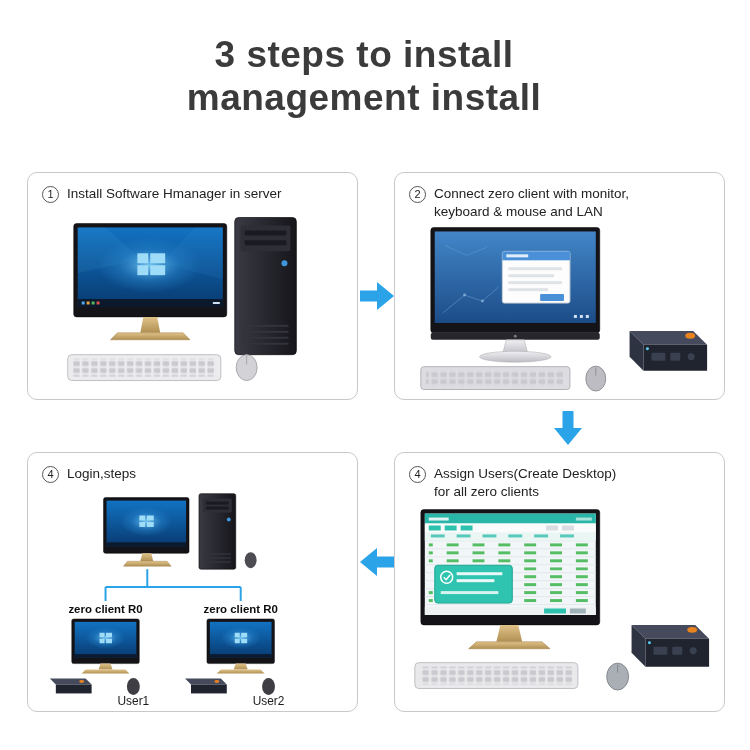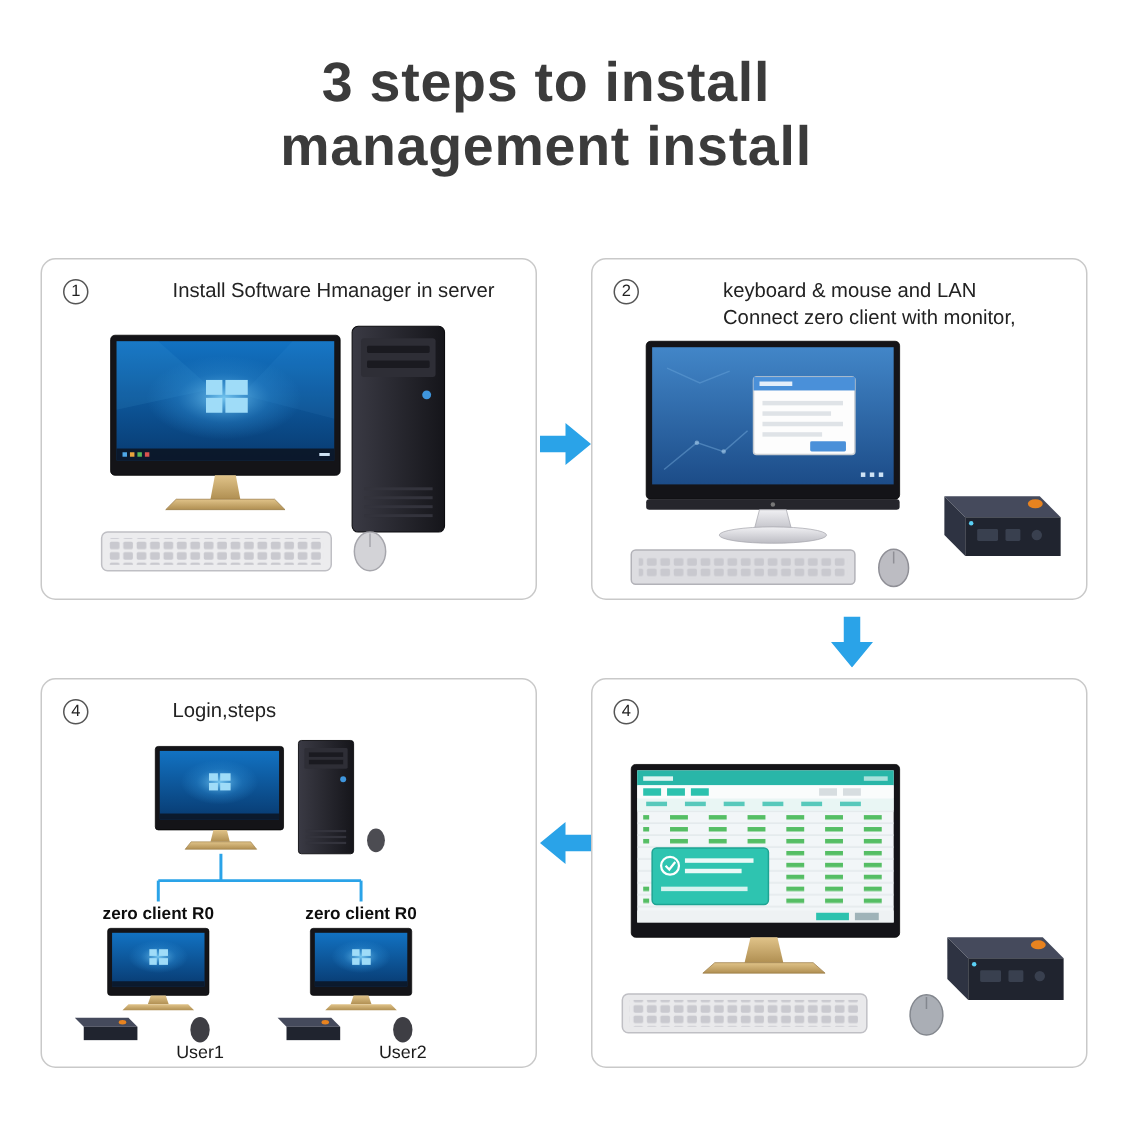--- a/index.html
+++ b/index.html
@@ -14,21 +14,21 @@
   .panel-step1  { left:27px;  top:172px; width:331px; height:228px; }
   .panel-step2  { left:394px; top:172px; width:331px; height:228px; }
   .panel-login  { left:27px;  top:452px; width:331px; height:260px; }
   .panel-assign { left:394px; top:452px; width:331px; height:260px; }
 
   .panel-header { display:flex; align-items:flex-start; gap:8px;
     padding:12px 10px 0 14px; font-size:13.5px; color:#222; line-height:1.35; }
   .step-circle { flex:0 0 auto; width:17px; height:17px; margin-top:1px;
     border:1px solid #555; border-radius:50%; display:flex; align-items:center;
     justify-content:center; font-size:11px; color:#222; }
-  .step-text { font-size:13.5px; color:#222;margin-left:48px; }
+  .step-text { font-size:13.5px; color:#222; }
 
   .illus { position:absolute; left:0; bottom:2px; width:100%; display:block; }
   svg text { font-family:"Liberation Sans","DejaVu Sans",sans-serif; }
 
   .arrow { position:absolute; }
   .arrow-right { left:360px; top:282px; }
   .arrow-down  { left:554px; top:411px; }
   .arrow-left  { left:360px; top:548px; }
 </style>
 </head>
@@ -126,22 +126,22 @@
         <ellipse cx="220" cy="161" rx="10.5" ry="13" fill="#d3d3d7" stroke="#a6a6ac"></ellipse>
         <line x1="220" y1="149" x2="220" y2="158" stroke="#a6a6ac"></line>
       </g>
     </svg>
   </div>
 
   <div class="panel panel-step2">
     <div class="panel-header">
       <span class="step-circle">2</span>
       <span class="step-text">
+        <div>Connect zero client with monitor,</div>
         <div>keyboard &amp; mouse and LAN</div>
-        <div>Connect zero client with monitor,</div>
       </span>
     </div>
     <svg class="illus" height="172" viewBox="0 0 331 172">
       <g>
         <rect x="36" y="2" width="170" height="106" rx="3" fill="#141418" stroke="#000" stroke-width="0.5"></rect>
         <rect x="40" y="6" width="162" height="92" fill="url(#screen2)"></rect>
         <polyline points="48,88 70,70 88,76 104,62" stroke="#8fc6f2" stroke-width="1" opacity="0.35" fill="none"></polyline>
         <polyline points="50,20 72,30 92,22" stroke="#8fc6f2" stroke-width="1" opacity="0.25" fill="none"></polyline>
         <circle cx="70" cy="70" r="1.5" fill="#bfe2fa" opacity="0.5"></circle>
         <circle cx="88" cy="76" r="1.5" fill="#bfe2fa" opacity="0.5"></circle>
@@ -260,20 +260,24 @@
         <ellipse cx="190" cy="191" rx="2.5" ry="1.5" fill="#e8831f"></ellipse>
         <ellipse cx="242" cy="196" rx="6.5" ry="8.5" fill="#3e3e44"></ellipse>
         <text x="242" y="215" text-anchor="middle" font-size="12" fill="#1a1a1a">User2</text>
       </g>
     </svg>
   </div>
 
   <div class="panel panel-assign">
     <div class="panel-header">
       <span class="step-circle">4</span>
+      <span class="step-text">
+        <div>Assign Users(Create Desktop)</div>
+        <div>for all zero clients</div>
+      </span>
     </div>
     <svg class="illus" height="200" viewBox="0 0 331 200">
       <g>
         <rect x="26" y="0" width="180" height="116" rx="3" fill="#141418" stroke="#000" stroke-width="0.5"></rect>
         <rect x="30" y="4" width="172" height="102" fill="#f2f6f8"></rect>
         <rect x="30" y="4" width="172" height="10" fill="#29b6a8"></rect>
         <rect x="34" y="8" width="20" height="3" fill="#ffffff" opacity="0.85"></rect>
         <rect x="182" y="8" width="16" height="3" fill="#ffffff" opacity="0.6"></rect>
         <rect x="30" y="14" width="172" height="9" fill="#fafcfc"></rect>
         <rect x="34" y="16" width="12" height="5" fill="#2cc2ae"></rect>

